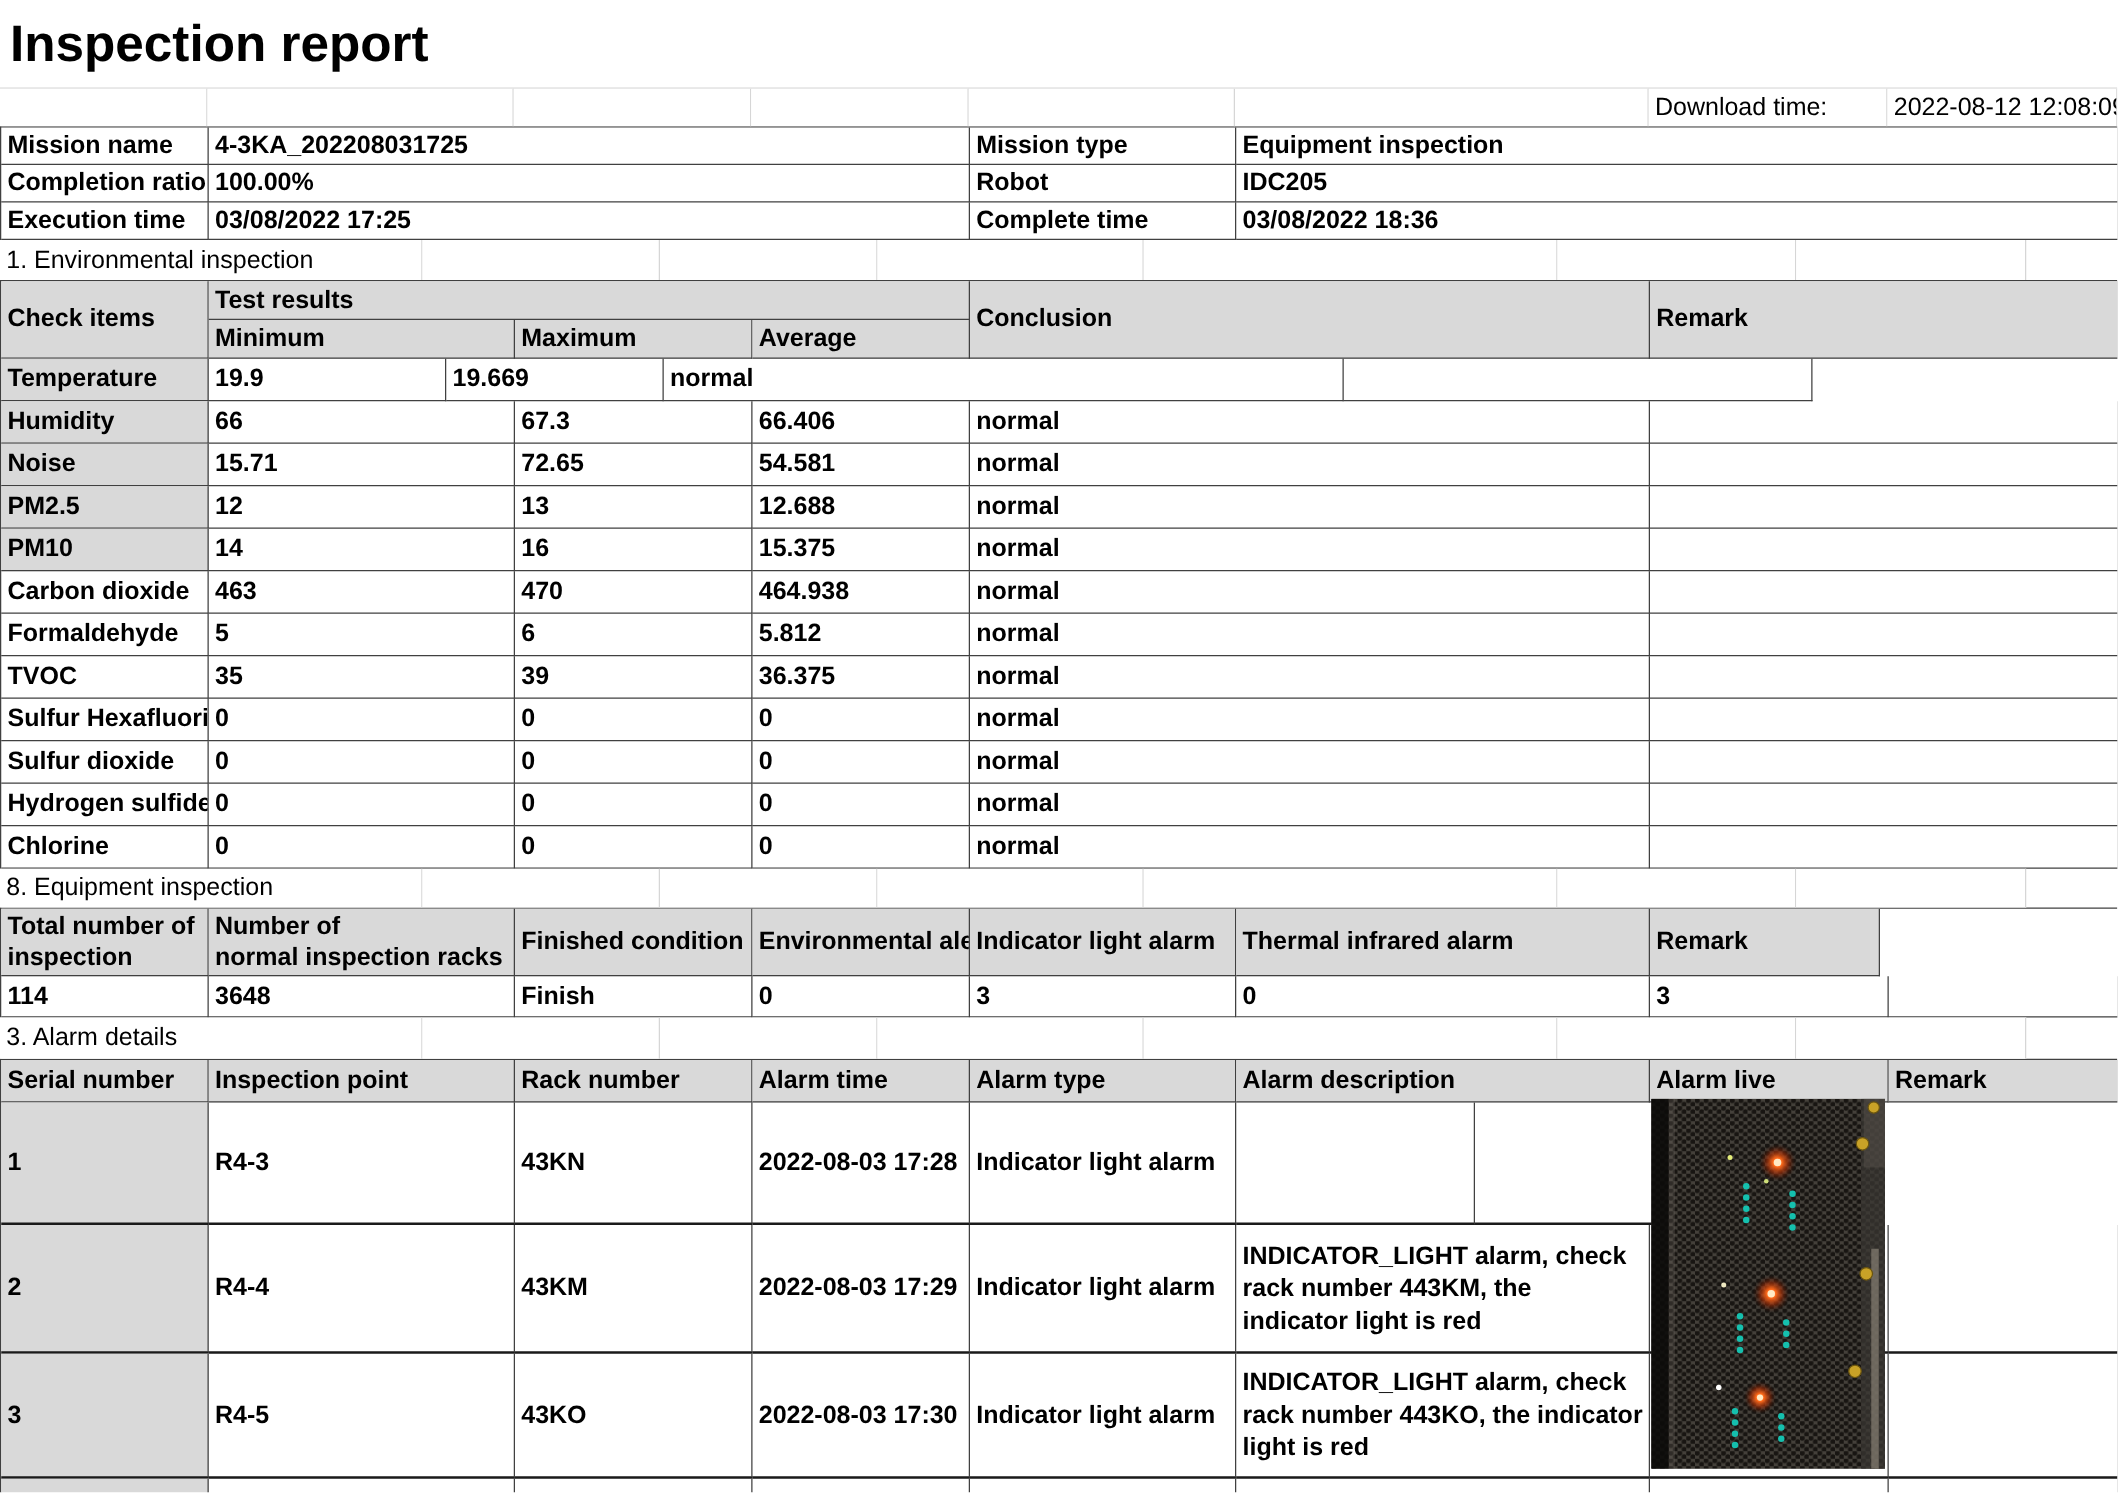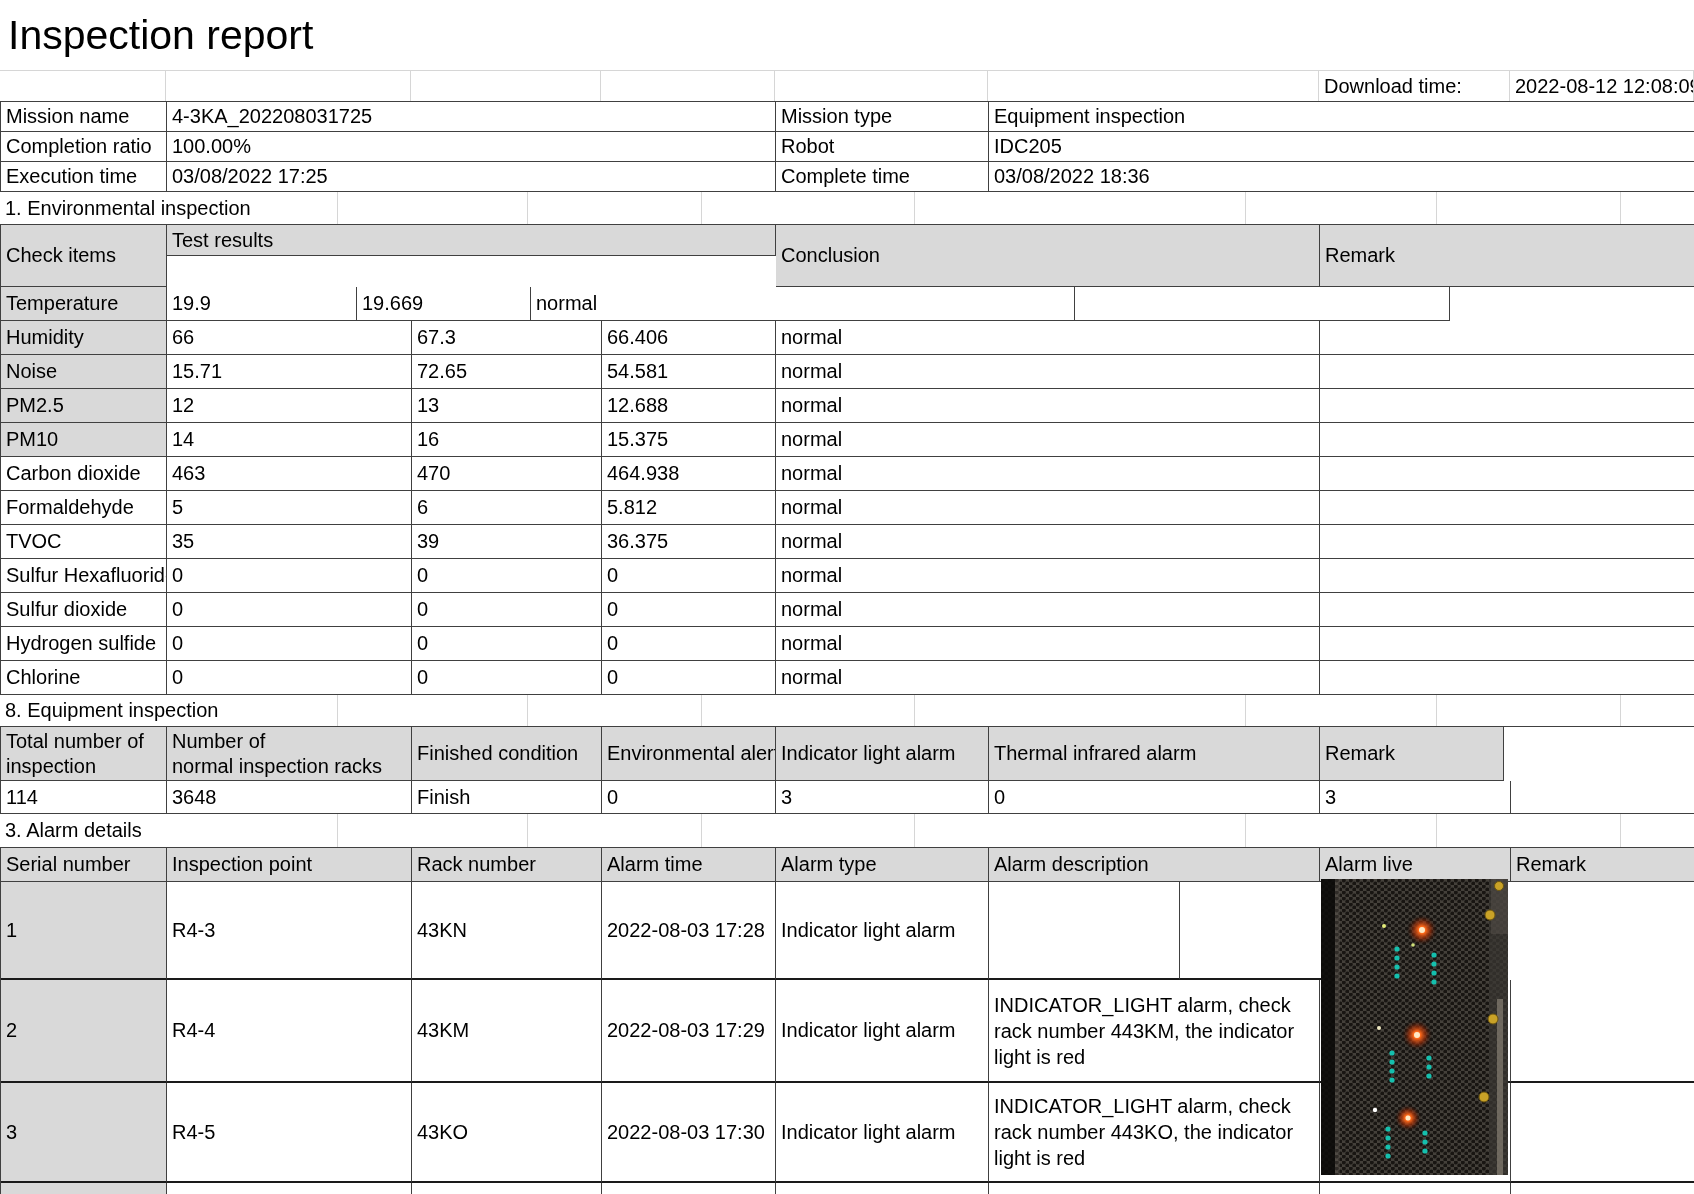--- a/index.html
+++ b/index.html
@@ -20,37 +20,37 @@
     box-sizing:border-box;
     flex:0 0 auto;
     border-right:1px solid var(--bd);
     border-bottom:1px solid var(--bd);
     padding:0 0 0 5px;
     display:flex;
     align-items:center;
     overflow:hidden;
     white-space:nowrap;
   }
-  .tbl{border-top:1px solid var(--bd);border-left:1px solid var(--bd);}
+  .tbl{border-top:1px solid var(--bd);border-left:1px solid var(--bd);font-weight:bold;}
   .hdr{background:var(--hdr);}
   .frow .cell{border-right:1px solid var(--faint);border-bottom:none;background:#fff;}
   .download-row{border-top:1px solid var(--faint);}
   .wrap{white-space:pre-line;line-height:25px;}
   .desc{white-space:normal;line-height:26px;padding-right:4px;}
   .w1{width:166px}.w2{width:245px}.w3{width:190px}.w4{width:174px}
   .w5{width:213px}.w6{width:331px}.w7{width:191px}.w8{width:184px}
   .w12{width:338px}.w24{width:609px}.w56{width:544px}.w58{width:706px}.w78{width:375px}
   .h30{height:30px}.h31{height:31px}.h32{height:32px}.h33{height:33px}.h34{height:34px}
   .h40{height:40px}.h54{height:54px}.h62{height:62px}
   .h98{height:98px}.h103{height:103px}.h100{height:100px}
   .title-row{
     height:70px;display:flex;align-items:center;padding-left:8px;
-    font-size:41px;font-weight:400;letter-spacing:0;
+    font-size:41px;font-weight:700;letter-spacing:0;
   }
-  .midcol{display:flex;flex-direction:row;flex:0 0 auto;}
+  .midcol{display:flex;flex-direction:column;flex:0 0 auto;}
   .photo{
     position:absolute;left:1321px;top:879px;width:187px;height:296px;
     line-height:0;
   }
   .thick-b{border-bottom-width:2px;border-bottom-color:#1a1a1a;}
 </style>
 </head>
 <body>
 
 <div class="page">

